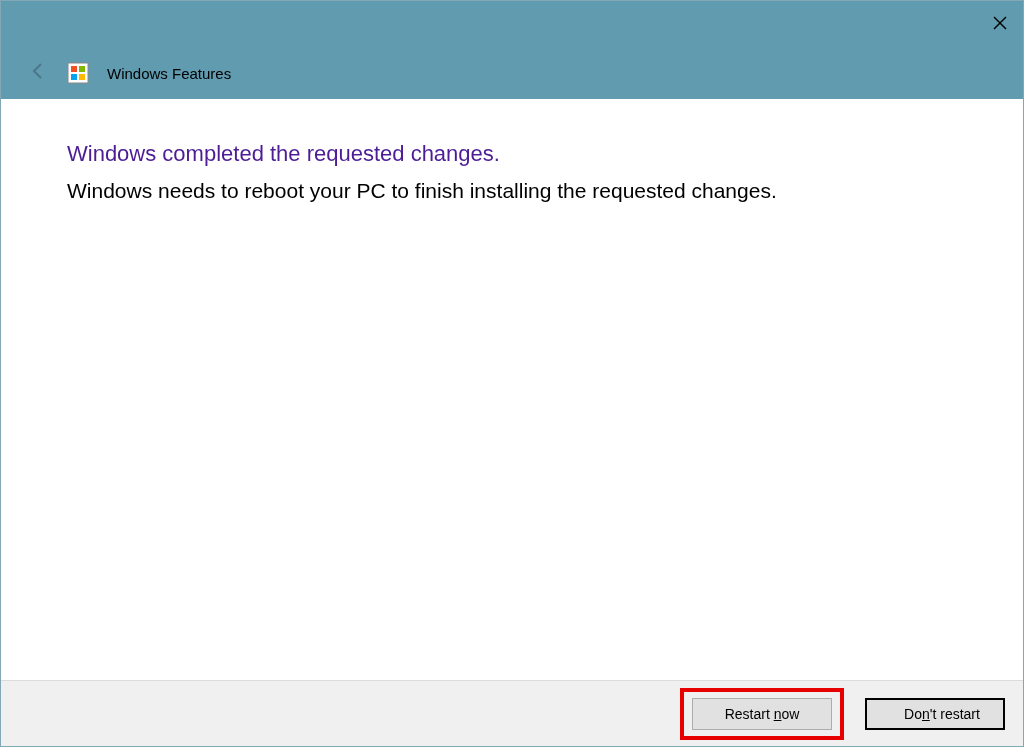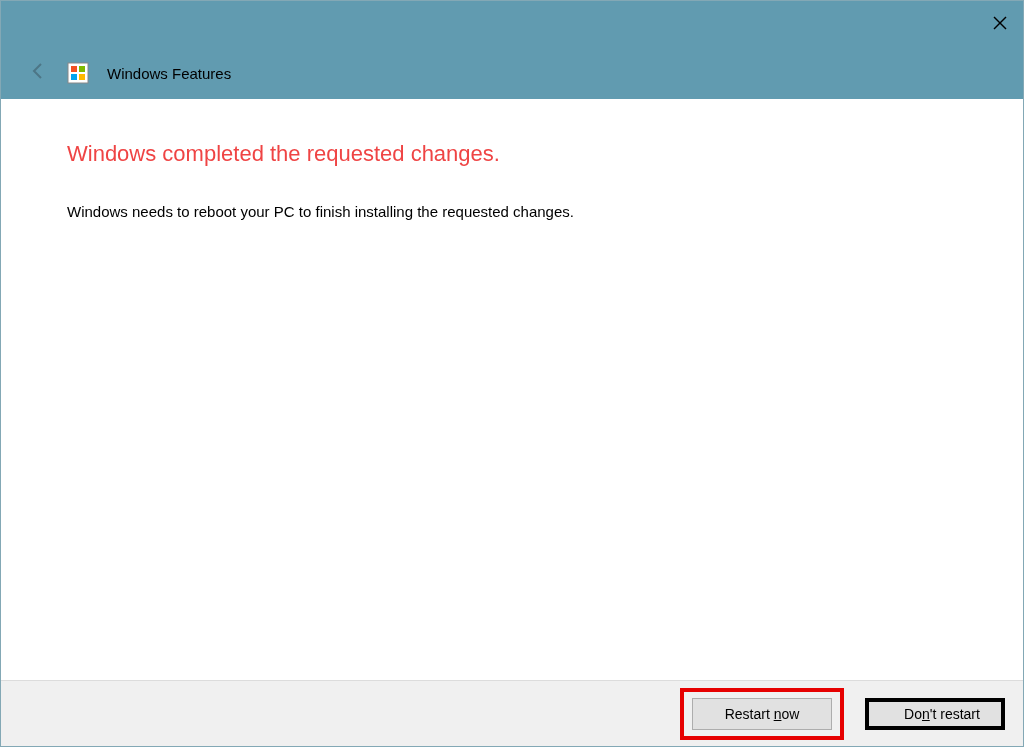--- a/index.html
+++ b/index.html
@@ -24,38 +24,38 @@
   .feat-icon {
     width: 22px; height: 22px; display: inline-block;
   }
   .header-title {
     color: #000; font-size: 15px; font-weight: 400;
   }
   .content {
     flex: 1; background: #fff; padding: 42px 66px 0 66px;
   }
   .main-heading {
-    color: #ef4444; font-size: 22px; font-weight: 400; margin-bottom: 36px;
+    color: #4c1d95; font-size: 22px; font-weight: 400; margin-bottom: 12px;
   }
   .body-text {
-    color: #000; font-size: 15px;
+    color: #000; font-size: 21px;
   }
   .footer {
     height: 66px; background: #f0f0f0; border-top: 1px solid #dcdcdc;
     display: flex; align-items: center; justify-content: flex-end;
     padding-right: 18px; gap: 21px;
   }
   .btn {
     min-width: 140px; height: 32px; padding: 0 18px;
     background: #e1e1e1; border: 1px solid #adadad;
     font-size: 14px; cursor: pointer; display: flex;
     align-items: center; justify-content: center;
   }
   .btn .u { text-decoration: underline; }
-  .btn-default { border: 4px solid #000000; padding-left: 32px; }
+  .btn-default { border: 2px solid #000000; padding-left: 32px; }
   .highlight-box {
     border: 4px solid #e60000; padding: 6px 8px;
   }
   .close-x svg { width: 14px; height: 14px; }
   .back-arrow svg { width: 20px; height: 20px; }
 </style>
 </head>
 <body>
 
 <div class="window">

